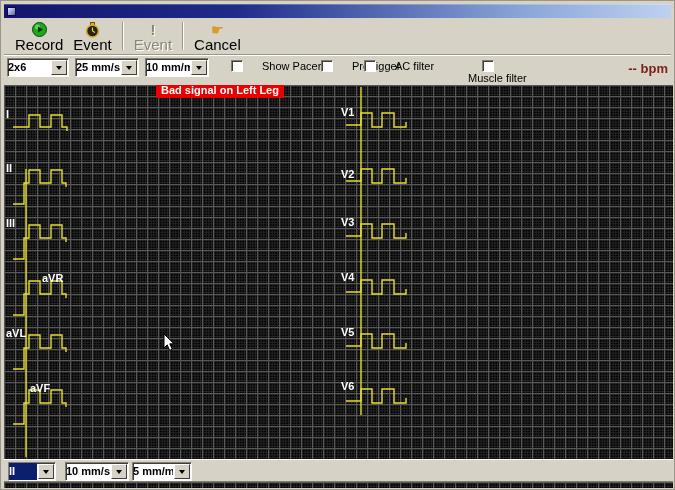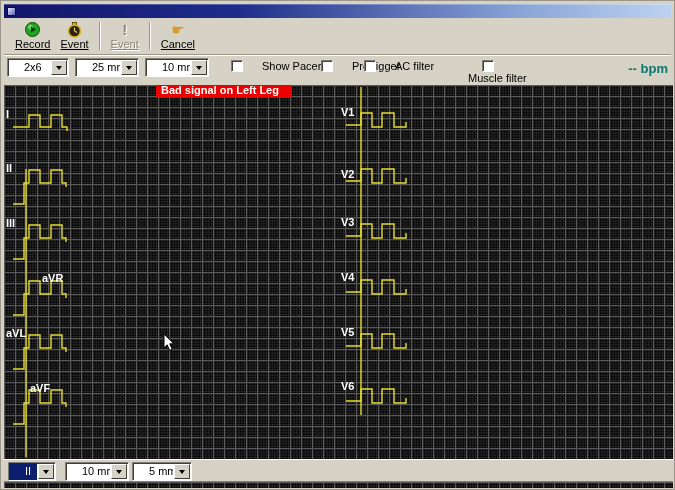--- a/index.html
+++ b/index.html
@@ -16,38 +16,38 @@
   .app-icon { width:9px; height:9px; margin-left:3px;
               background:linear-gradient(135deg,#e8e8ff,#5560b0); border:1px solid #0a0c40; }
   .title-text { color:#fff; font-weight:bold; font-size:10px; margin-left:4px; }
 
   
   .toolbar1 { position:absolute; left:3px; top:17px; right:3px; height:36px;
               background:#d6d2c6; display:flex; align-items:center; padding-left:6px; }
   .tb-btn { display:flex; flex-direction:column; align-items:center; justify-content:center;
             padding:1px 5px; height:34px; color:#000; }
   .tb-btn .ico { height:17px; display:flex; align-items:center; justify-content:center; }
-  .tb-btn .lbl { font-size:11px; line-height:13px;text-decoration:underline; }
+  .tb-btn .lbl { font-size:15px; line-height:13px; }
   .tb-btn.disabled .lbl { color:#8a867a; text-shadow:1px 1px 0 #fff; }
   .tb-sep { width:2px; height:28px; margin:0 5px;
             border-left:1px solid #9a968a; border-right:1px solid #fff; }
   .excl { font-weight:bold; font-size:15px; color:#8a867a; text-shadow:1px 1px 0 #fff; }
   .hand-glyph { font-size:15px; color:#d89c28; line-height:15px; }
 
   
   .toolbar2 { position:absolute; left:3px; top:53px; right:3px; height:28px;
               background:#d6d2c6; border-top:1px solid #9a968a;
               box-shadow:inset 0 1px 0 #fff; }
-  .bpm { position:absolute; right:3px; top:6px; font-size:13px; font-weight:bold; color:#0f766e;text-align:center; }
+  .bpm { position:absolute; right:3px; top:6px; font-size:13px; font-weight:bold; color:#7f1d1d;text-align:center; }
 
   
   .combo { position:absolute; height:19px; background:#fff; display:flex;
            border:1px solid; border-color:#807d75 #fff #fff #807d75;
            box-shadow:inset 1px 1px 0 #403e38; }
-  .combo-text { flex:1; padding:2px 3px 0 16px; color:#000; white-space:nowrap; overflow:hidden; }
+  .combo-text { flex:1; padding:2px 3px 0 0; color:#000; white-space:nowrap; overflow:hidden;font-weight:bold; }
   .combo.focused .combo-text { background:#0c1f6e; color:#fff; }
   .combo-btn { width:16px; background:#d6d2c6; border:1px solid; margin:1px;
                border-color:#fff #403e38 #403e38 #fff;
                display:flex; align-items:center; justify-content:center; }
   .combo-arrow { width:0; height:0; border:3px solid transparent; border-top:4px solid #000;
                  margin-top:4px; }
 
   
   .cbwrap { position:absolute; top:5px; display:flex; align-items:center; }
   .cb { width:12px; height:12px; background:#fff; border:1px solid;
@@ -59,21 +59,21 @@
       background-color:#000;
       background-image:
         linear-gradient(to right,#585858 1px,transparent 1px),
         linear-gradient(to bottom,#585858 1px,transparent 1px),
         radial-gradient(circle,#2b2b2b 0.9px,transparent 1.1px);
       background-size:11px 11px,11px 11px,2.75px 2.75px; }
   .ecg-panel { position:absolute; left:3px; top:84px; width:669px; height:374px; overflow:hidden; }
   .ecg-sliver { position:absolute; left:3px; top:481px; width:669px; height:6px; }
 
   .banner { position:absolute; left:152px; top:-3px; height:16px; background:#e90000;
-            color:#fff; font-weight:bold; padding:2px 13px 0 5px; z-index:5; }
+            color:#fff; font-weight:bold; padding:2px 5px 0 5px; z-index:5; }
 
   .lead-label { position:absolute; color:#fff; font-weight:bold; font-size:11px;
                 line-height:11px; z-index:3; }
 
   #trace-svg { position:absolute; left:0; top:0; z-index:2; }
   #cursor { position:absolute; left:159px; top:248px; z-index:6; }
 
   
   .toolbar3 { position:absolute; left:3px; top:458px; width:669px; height:23px;
               background:#d6d2c6; border-top:1px solid #fff; border-bottom:1px solid #807d75; }

